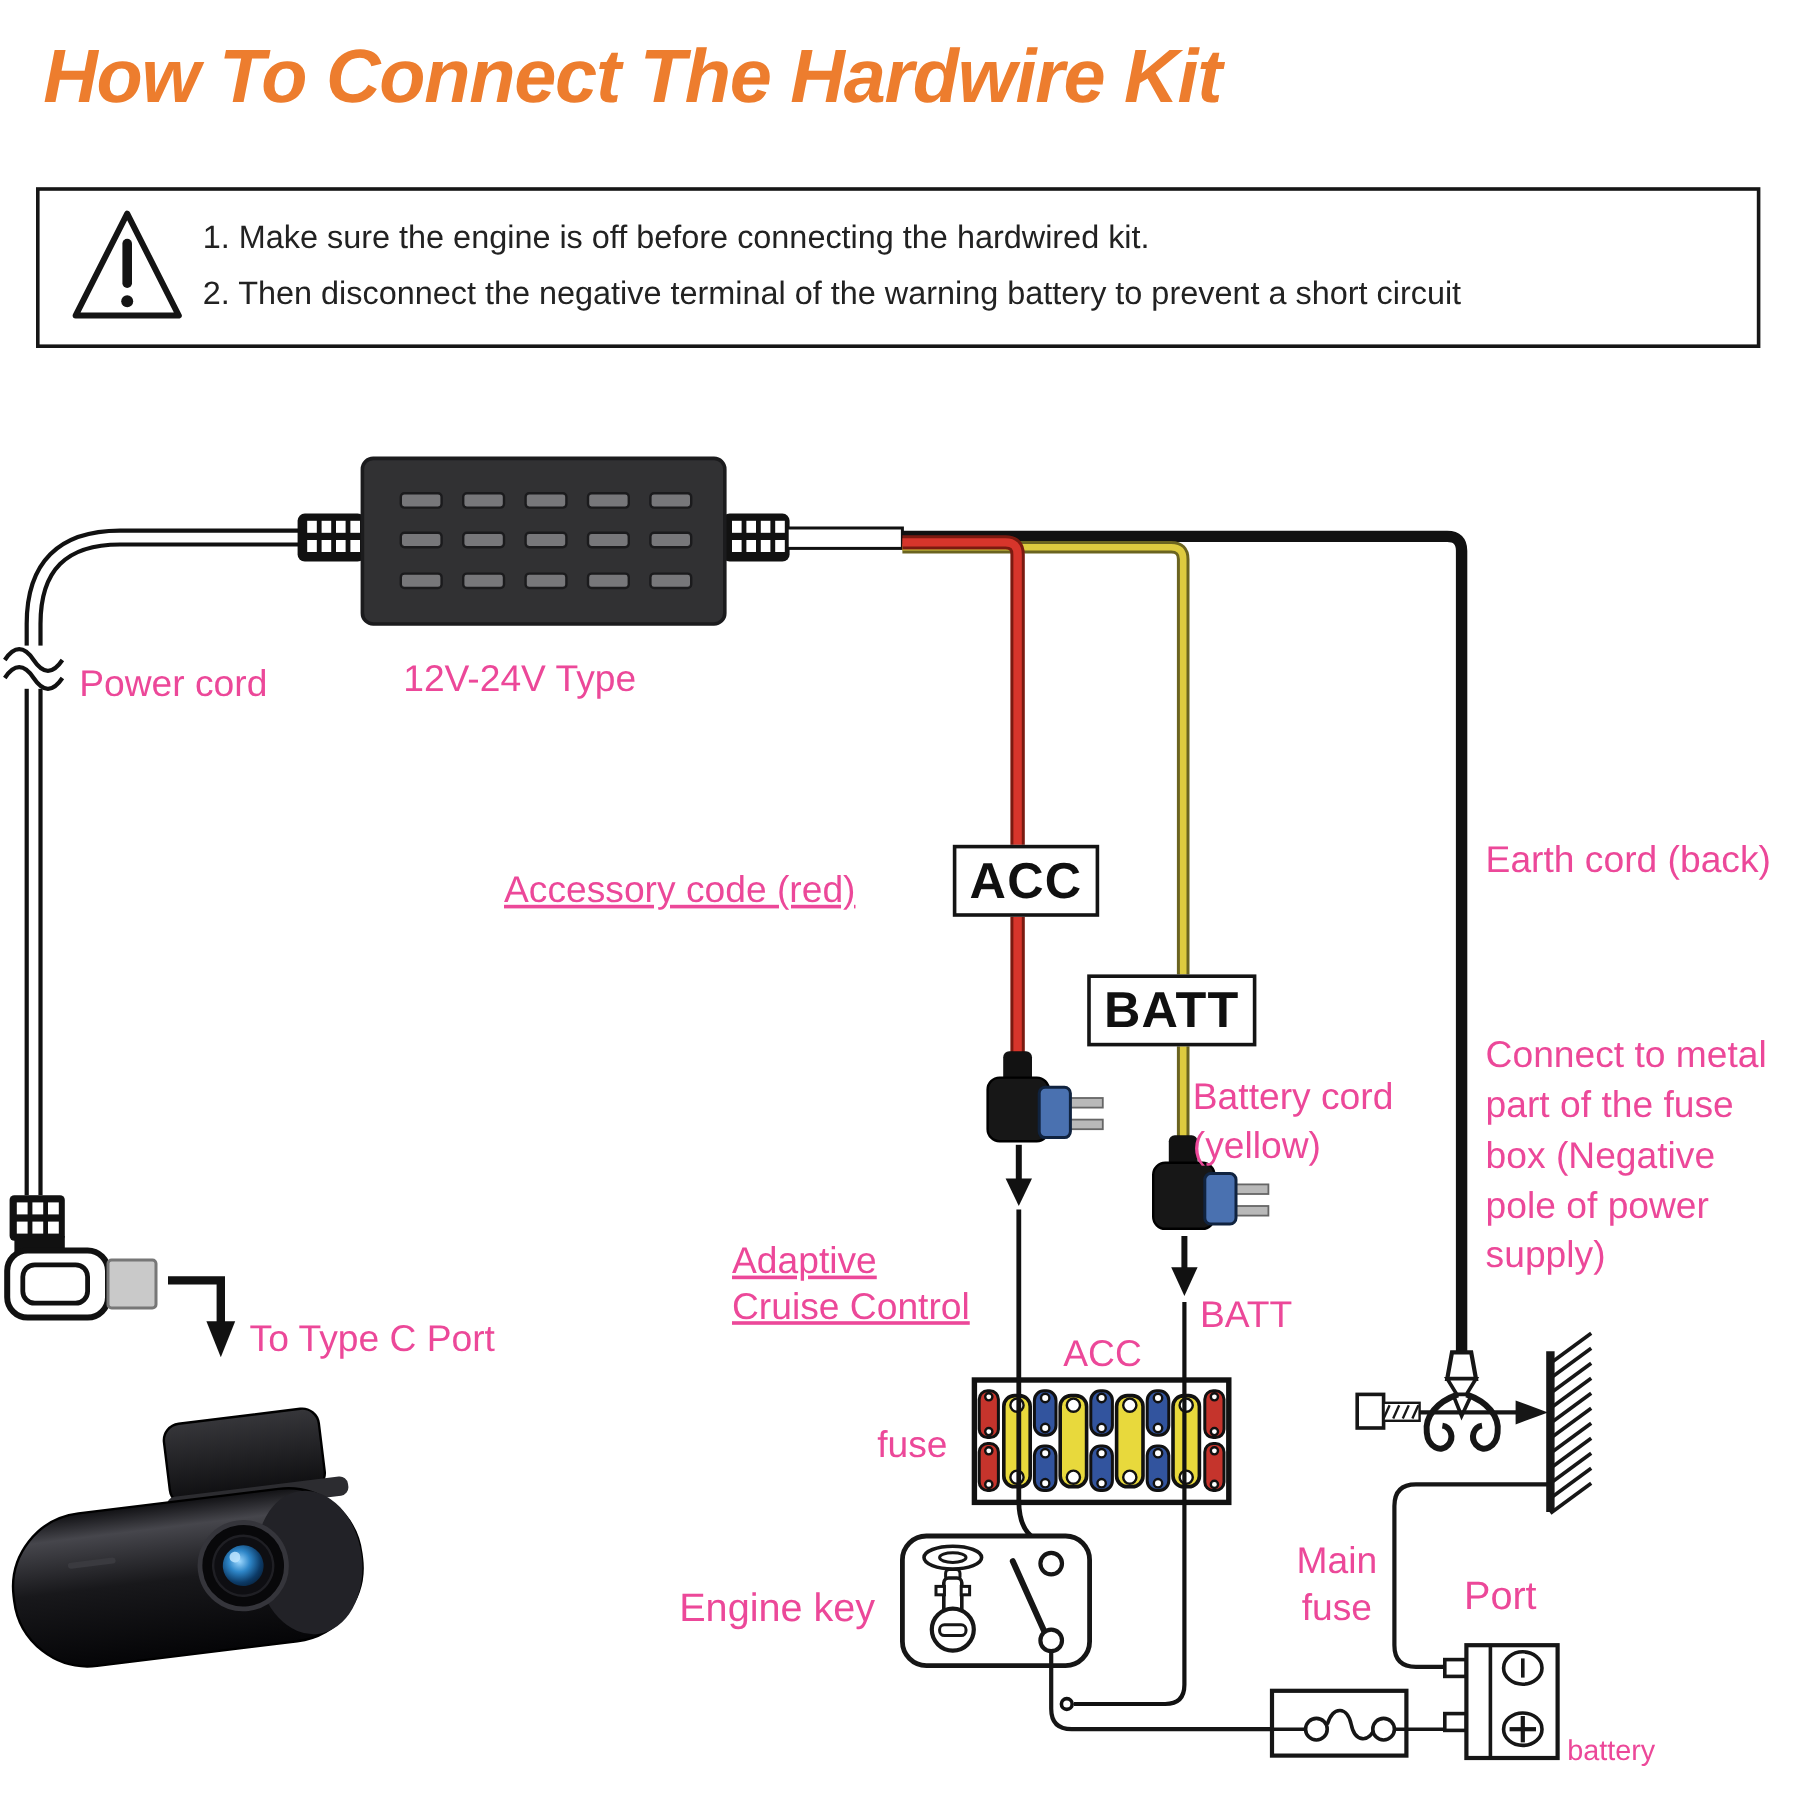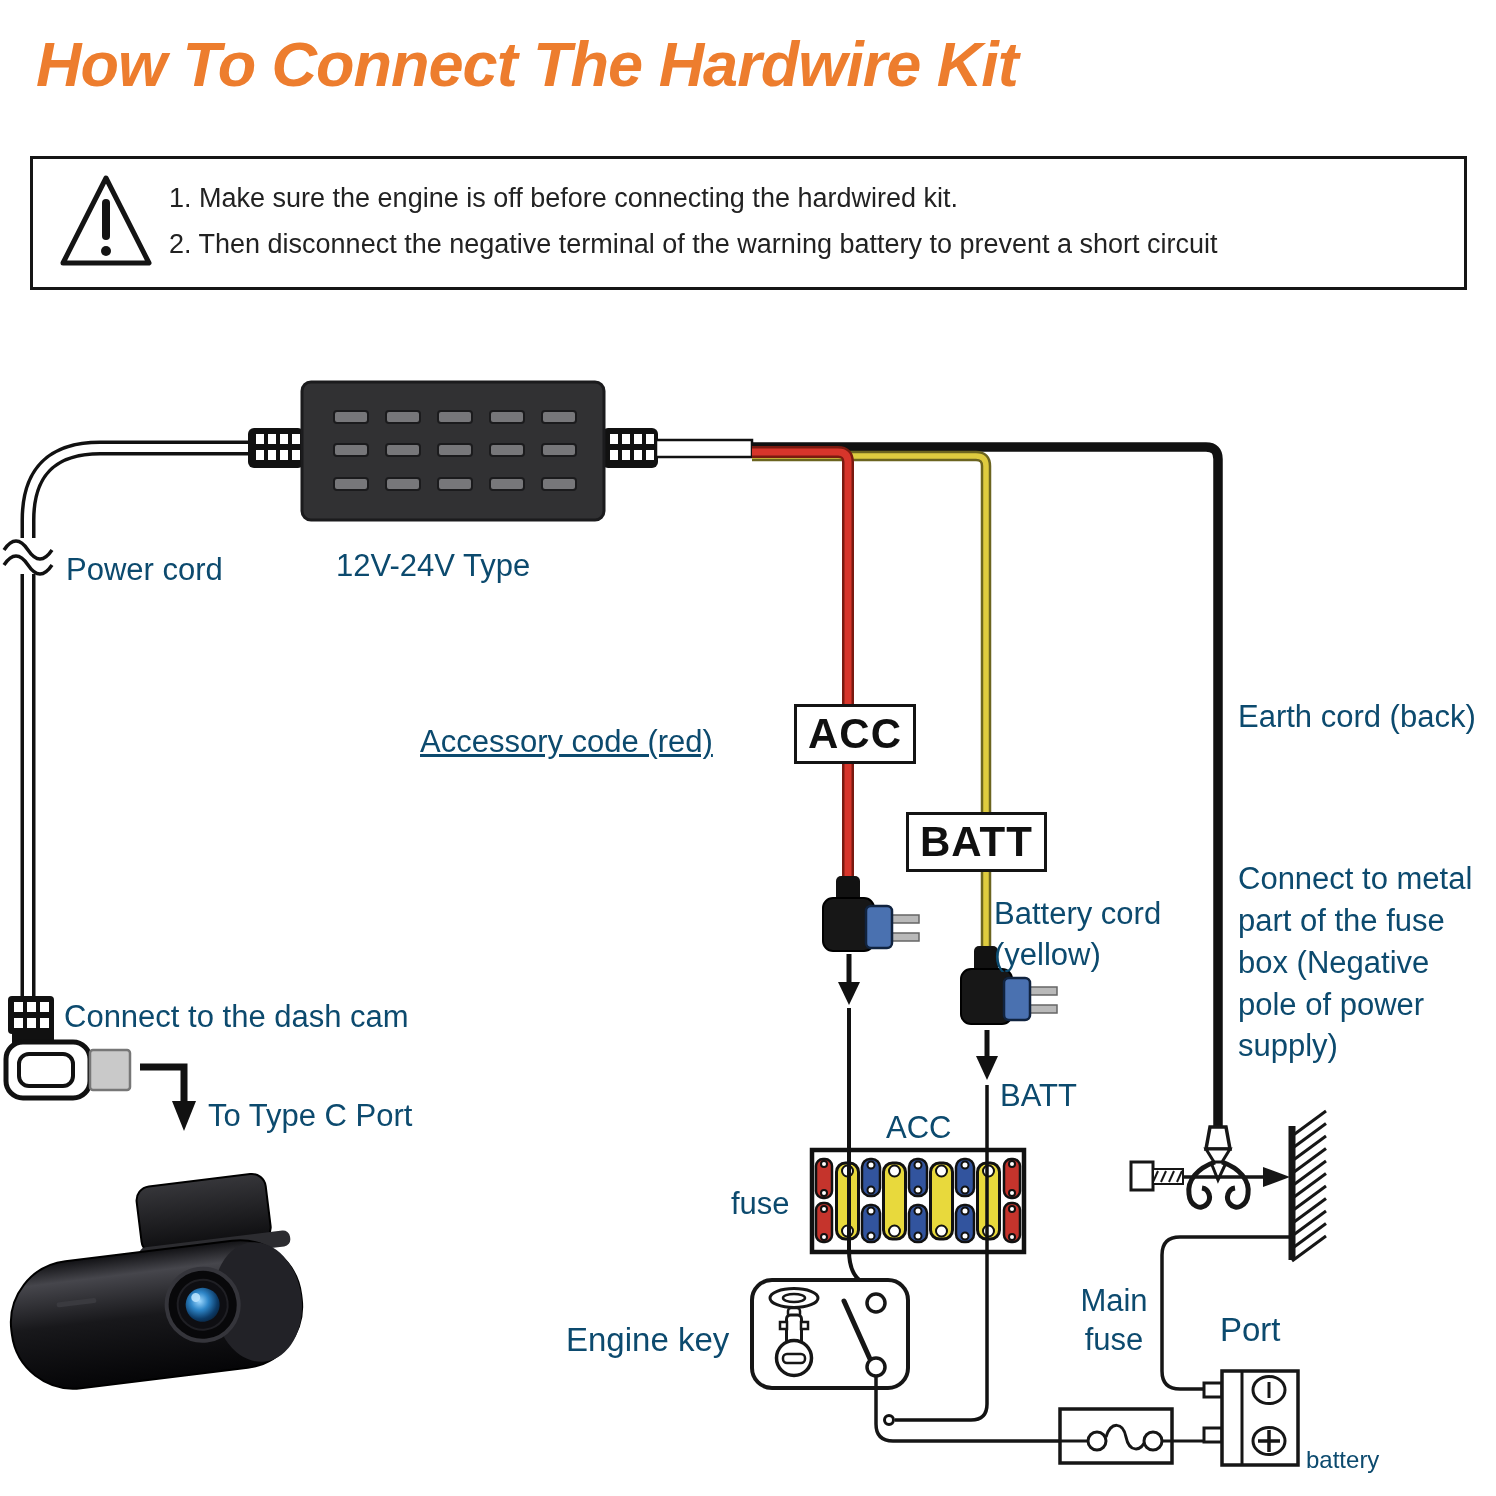--- a/index.html
+++ b/index.html
@@ -5,21 +5,21 @@
   html,body{margin:0;padding:0;background:#ffffff;}
   .page{position:relative;width:1496px;height:1496px;background:#fff;overflow:hidden;
         font-family:"Liberation Sans",sans-serif;color:#1c1c1c;}
   .title{position:absolute;left:24px;top:16px;margin:12px;font-size:63px;font-weight:bold;
          font-style:italic;letter-spacing:-1px;color:var(--title_orange,#ED7D2E);}
   .warnbox{position:absolute;left:30px;top:156px;width:1431px;height:128px;
            border:3px solid #161616;background:transparent;z-index:1;}
   .warnline{position:absolute;left:136px;font-size:27px;color:#222;white-space:nowrap;}
   .wl1{top:24px}.wl2{top:70px}
   svg.diagram{position:absolute;left:0;top:0;z-index:2;}
-  .lbl{position:absolute;font-size:31px;color:#0c4a6e;line-height:1.32;
+  .lbl{position:absolute;font-size:31px;color:#ec4899;line-height:1.32;
        white-space:pre-line;z-index:3;}
   .r{text-align:left;text-decoration:underline;} .c{text-align:center;}
   .tag{position:absolute;border:3px solid #141414;background:#fff;color:#101010;
        font-weight:bold;font-size:42px;padding:3px 11px;z-index:3;letter-spacing:1px;}
 </style>
 </head>
 <body>
 
 <div class="page">
 
@@ -328,22 +328,23 @@
   <div class="tag" style="left:794px;top:704px">ACC</div>
   <div class="tag" style="left:906px;top:812px">BATT</div>
   <div class="lbl" style="left:994px;top:894px">Battery cord
 (yellow)</div>
   <div class="lbl" style="left:1238px;top:858px;width:258px;line-height:1.35">Connect to metal
 part of the fuse
 box (Negative
 pole of power
 supply)</div>
   <div class="lbl" style="left:1238px;top:697px">Earth cord (back)</div>
-  <div class="lbl" style="left:64px;top:997px">Connect to the dash cam</div>
   <div class="lbl" style="left:208px;top:1096px">To Type C Port</div>
+  <div class="lbl r" style="left:610px;top:1032px;width:228px;line-height:1.22">Adaptive
+Cruise Control</div>
   <div class="lbl" style="left:886px;top:1108px">ACC</div>
   <div class="lbl" style="left:1000px;top:1076px">BATT</div>
   <div class="lbl" style="left:731px;top:1184px">fuse</div>
   <div class="lbl" style="left:566px;top:1318px;font-size:33px">Engine key</div>
   <div class="lbl c" style="left:1064px;top:1282px;width:100px;line-height:1.25">Main
 fuse</div>
   <div class="lbl" style="left:1220px;top:1308px;font-size:33px">Port</div>
   <div class="lbl" style="left:1306px;top:1444px;font-size:24px">battery</div>
 
 </div>

